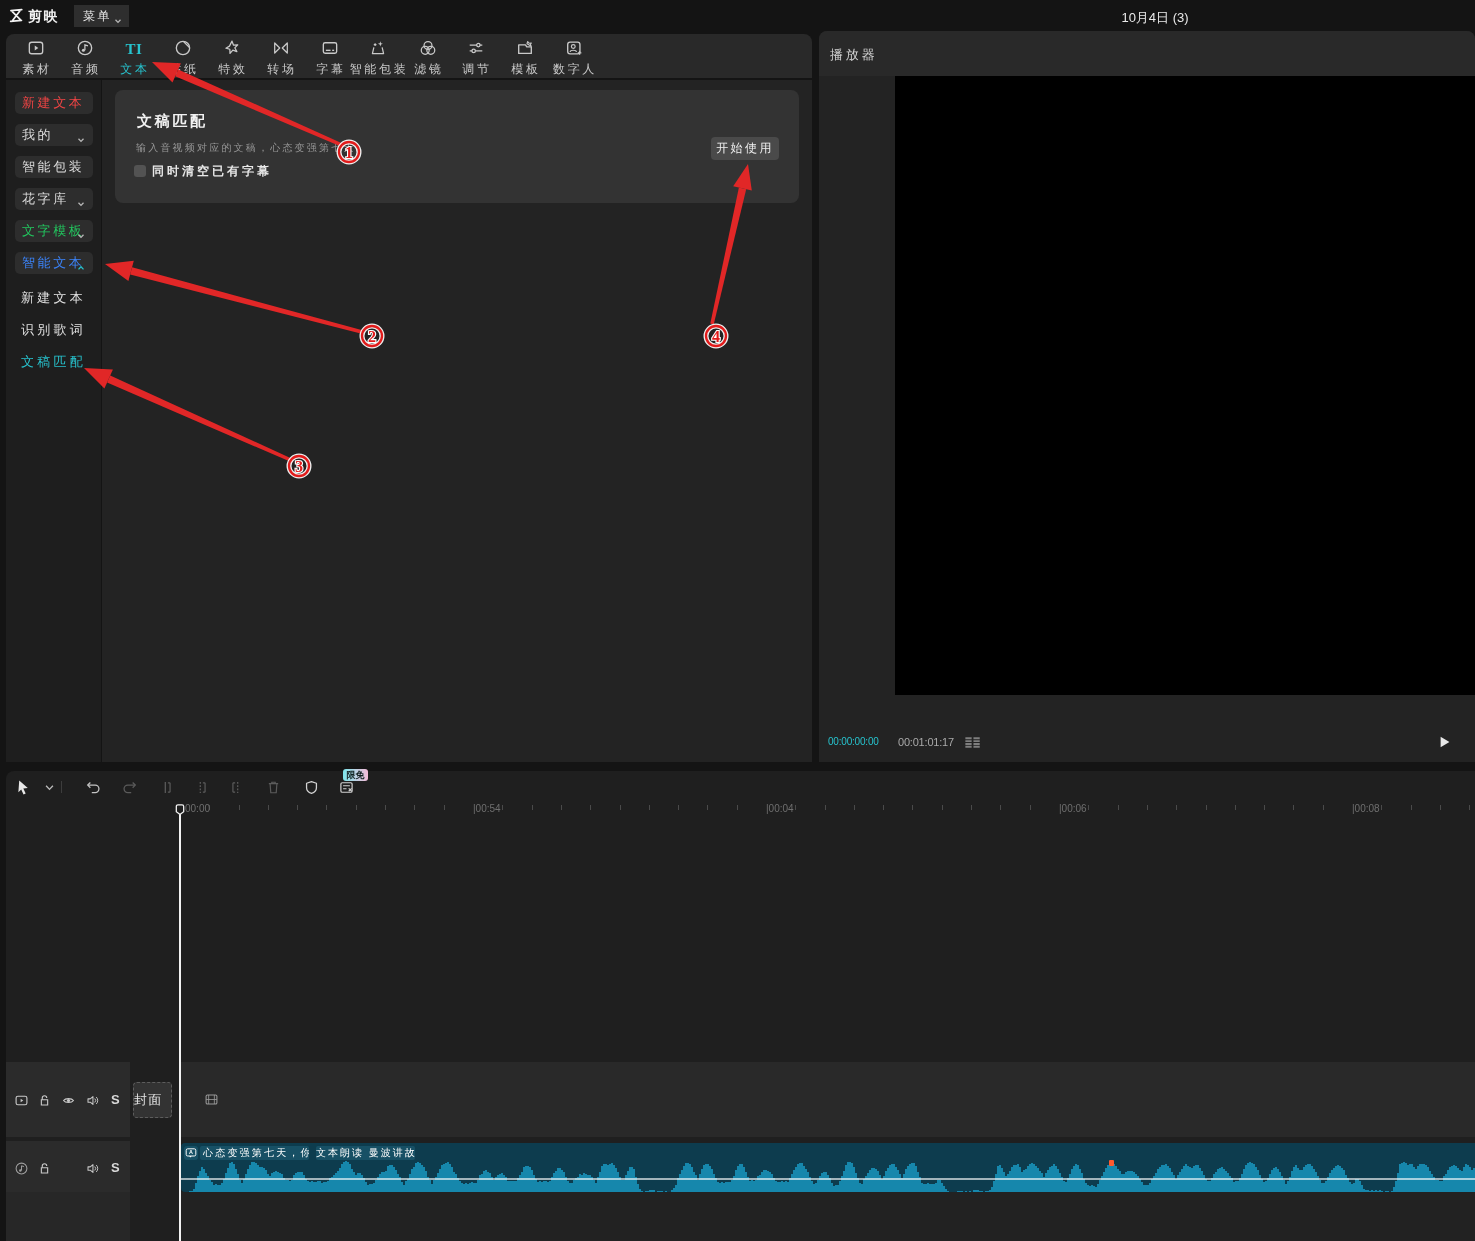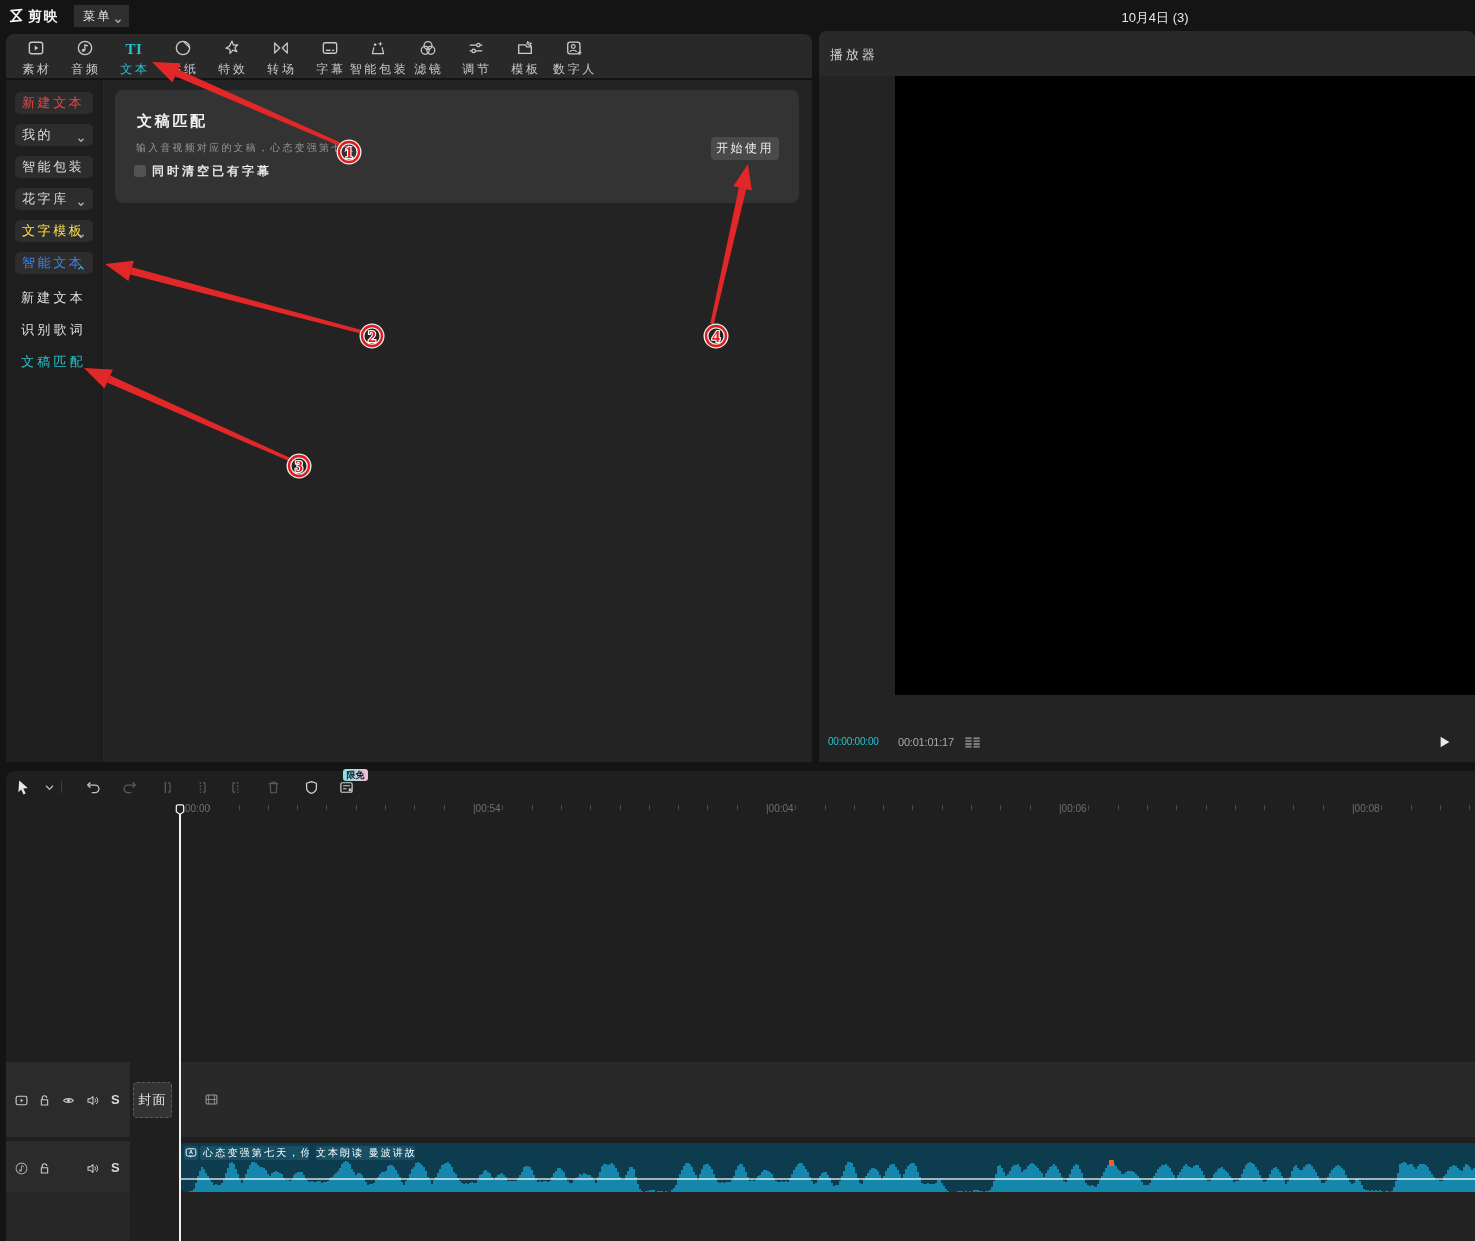--- a/index.html
+++ b/index.html
@@ -121,21 +121,21 @@
 
 <div class="abs" style="left:6px;top:80px;width:95px;height:682px;background:#1e1e1e">
     <div class="sbtn" style="top:12px;color:#ef4444">新建文本</div>
     <div class="sbtn" style="top:44px;color:#dcdcdc">我的<span style="position:absolute;right:7px;top:6px"><svg width="10" height="10" viewBox="0 0 10 10">
           <path d="M2.5 3.8 L5 6.4 L7.5 3.8" fill="none" stroke="#b8b8b8" stroke-width="1.3"></path>
         </svg></span></div>
     <div class="sbtn" style="top:76px;color:#dcdcdc">智能包装</div>
     <div class="sbtn" style="top:108px;color:#dcdcdc">花字库<span style="position:absolute;right:7px;top:6px"><svg width="10" height="10" viewBox="0 0 10 10">
           <path d="M2.5 3.8 L5 6.4 L7.5 3.8" fill="none" stroke="#b8b8b8" stroke-width="1.3"></path>
         </svg></span></div>
-    <div class="sbtn" style="top:140px;color:#fde047">文字模板<span style="position:absolute;right:7px;top:6px"><svg width="10" height="10" viewBox="0 0 10 10">
+    <div class="sbtn" style="top:140px;color:#22c55e">文字模板<span style="position:absolute;right:7px;top:6px"><svg width="10" height="10" viewBox="0 0 10 10">
           <path d="M2.5 3.8 L5 6.4 L7.5 3.8" fill="none" stroke="#b8b8b8" stroke-width="1.3"></path>
         </svg></span></div>
     <div class="sbtn" style="top:172px;color:#3b82f6">智能文本<span style="position:absolute;right:7px;top:6px"><svg width="10" height="10" viewBox="0 0 10 10">
           <path d="M2.5 6.4 L5 3.8 L7.5 6.4" fill="none" stroke="#27c2cd" stroke-width="1.3"></path>
         </svg></span></div>
     <div class="sitem" style="top:209px">新建文本</div>
     <div class="sitem" style="top:241px">识别歌词</div>
     <div class="sitem" style="top:273px;color:#27c2cd">文稿匹配</div>
   </div>
 <div class="abs" style="left:102px;top:80px;width:710px;height:682px;background:#232323">
@@ -300,21 +300,21 @@
     </svg></div>
 <div style="position:absolute;left:37px;top:1161px;width:15px;height:15px"><svg width="15" height="15" viewBox="0 0 20 20">
       <path d="M5.8 9 h8.4 v7 h-8.4 z" fill="none" stroke="#c9c9c9" stroke-width="1.5"></path>
       <path d="M7 9 V6.6 a3 3 0 0 1 6 0" fill="none" stroke="#c9c9c9" stroke-width="1.5"></path>
     </svg></div>
 <div style="position:absolute;left:85px;top:1161px;width:15px;height:15px"><svg width="15" height="15" viewBox="0 0 20 20">
       <path d="M4 7.8 H7 L10.6 4.8 V15.2 L7 12.2 H4 Z" fill="none" stroke="#c9c9c9" stroke-width="1.4" stroke-linejoin="round"></path>
       <path d="M13 7.4 a3.6 3.6 0 0 1 0 5.2 M15 5.4 a6.4 6.4 0 0 1 0 9.2" fill="none" stroke="#c9c9c9" stroke-width="1.3"></path>
     </svg></div>
 <div style="position:absolute;left:111px;top:1160px;font-size:13px;font-weight:bold;color:#d8d8d8">S</div>
-<div class="abs" style="left:133px;top:1082px;width:39px;height:36px;background:#333;border:1px dashed #5d5d5d;border-radius:4px;color:#e6e6e6;font-size:13px;text-align:center;line-height:34px;letter-spacing:.1em">封面</div>
+<div class="abs" style="left:133px;top:1082px;width:39px;height:36px;background:#333;border:1px dashed #5d5d5d;border-radius:4px;color:#e6e6e6;font-size:13px;line-height:34px;letter-spacing:.1em">封面</div>
 <div class="abs" style="left:204px;top:1092px"><svg width="15" height="15" viewBox="0 0 20 20">
       <rect x="2.8" y="4" width="14.4" height="12" rx="1.8" fill="none" stroke="#9a9a9a" stroke-width="1.4"></rect>
       <path d="M6.2 4 V16 M13.8 4 V16 M2.8 10 H17.2" stroke="#9a9a9a" stroke-width="1.1"></path>
     </svg></div>
 
 <div class="abs" style="left:181px;top:1143px;width:1294px;height:49px;background:#0d3c4e;border-radius:4px 0 0 4px"></div>
 <svg style="position:absolute;left:181px;top:1143px" width="1294" height="49" viewBox="181 1143 1294 49">
     <polygon points="181,1192 181,1192 183,1192 183,1192 185,1192 185,1192 187,1192 187,1192 189,1192 189,1191 191,1191 191,1191 193,1191 193,1189 195,1189 195,1183 197,1183 197,1176 199,1176 199,1171 201,1171 201,1167 203,1167 203,1169 205,1169 205,1173 207,1173 207,1176 209,1176 209,1180 211,1180 211,1182 213,1182 213,1185 215,1185 215,1184 217,1184 217,1185 219,1185 219,1185 221,1185 221,1183 223,1183 223,1179 225,1179 225,1173 227,1173 227,1168 229,1168 229,1163 231,1163 231,1162 233,1162 233,1164 235,1164 235,1169 237,1169 237,1174 239,1174 239,1180 241,1180 241,1183 243,1183 243,1179 245,1179 245,1174 247,1174 247,1169 249,1169 249,1165 251,1165 251,1162 253,1162 253,1162 255,1162 255,1163 257,1163 257,1165 259,1165 259,1167 261,1167 261,1167 263,1167 263,1168 265,1168 265,1170 267,1170 267,1174 269,1174 269,1176 271,1176 271,1173 273,1173 273,1172 275,1172 275,1171 277,1171 277,1172 279,1172 279,1173 281,1173 281,1174 283,1174 283,1178 285,1178 285,1180 287,1180 287,1180 289,1180 289,1181 291,1181 291,1180 293,1180 293,1175 295,1175 295,1173 297,1173 297,1172 299,1172 299,1172 301,1172 301,1172 303,1172 303,1175 305,1175 305,1179 307,1179 307,1181 309,1181 309,1182 311,1182 311,1181 313,1181 313,1182 315,1182 315,1182 317,1182 317,1181 319,1181 319,1181 321,1181 321,1183 323,1183 323,1182 325,1182 325,1182 327,1182 327,1181 329,1181 329,1178 331,1178 331,1177 333,1177 333,1175 335,1175 335,1173 337,1173 337,1171 339,1171 339,1168 341,1168 341,1164 343,1164 343,1162 345,1162 345,1161 347,1161 347,1162 349,1162 349,1164 351,1164 351,1169 353,1169 353,1172 355,1172 355,1175 357,1175 357,1173 359,1173 359,1173 361,1173 361,1175 363,1175 363,1178 365,1178 365,1182 367,1182 367,1185 369,1185 369,1184 371,1184 371,1184 373,1184 373,1183 375,1183 375,1180 377,1180 377,1177 379,1177 379,1174 381,1174 381,1172 383,1172 383,1172 385,1172 385,1171 387,1171 387,1166 389,1166 389,1165 391,1165 391,1165 393,1165 393,1167 395,1167 395,1170 397,1170 397,1174 399,1174 399,1177 401,1177 401,1182 403,1182 403,1185 405,1185 405,1181 407,1181 407,1179 409,1179 409,1174 411,1174 411,1169 413,1169 413,1167 415,1167 415,1163 417,1163 417,1162 419,1162 419,1163 421,1163 421,1165 423,1165 423,1167 425,1167 425,1171 427,1171 427,1177 429,1177 429,1180 431,1180 431,1184 433,1184 433,1180 435,1180 435,1177 437,1177 437,1173 439,1173 439,1169 441,1169 441,1165 443,1165 443,1164 445,1164 445,1163 447,1163 447,1162 449,1162 449,1164 451,1164 451,1167 453,1167 453,1172 455,1172 455,1174 457,1174 457,1178 459,1178 459,1181 461,1181 461,1183 463,1183 463,1184 465,1184 465,1183 467,1183 467,1184 469,1184 469,1183 471,1183 471,1182 473,1182 473,1183 475,1183 475,1183 477,1183 477,1180 479,1180 479,1175 481,1175 481,1174 483,1174 483,1171 485,1171 485,1170 487,1170 487,1172 489,1172 489,1173 491,1173 491,1177 493,1177 493,1180 495,1180 495,1177 497,1177 497,1175 499,1175 499,1174 501,1174 501,1173 503,1173 503,1175 505,1175 505,1177 507,1177 507,1181 509,1181 509,1181 511,1181 511,1181 513,1181 513,1181 515,1181 515,1181 517,1181 517,1178 519,1178 519,1175 521,1175 521,1172 523,1172 523,1167 525,1167 525,1166 527,1166 527,1166 529,1166 529,1167 531,1167 531,1170 533,1170 533,1175 535,1175 535,1179 537,1179 537,1182 539,1182 539,1181 541,1181 541,1182 543,1182 543,1181 545,1181 545,1181 547,1181 547,1182 549,1182 549,1181 551,1181 551,1177 553,1177 553,1173 555,1173 555,1171 557,1171 557,1168 559,1168 559,1168 561,1168 561,1170 563,1170 563,1172 565,1172 565,1177 567,1177 567,1181 569,1181 569,1183 571,1183 571,1183 573,1183 573,1180 575,1180 575,1178 577,1178 577,1177 579,1177 579,1174 581,1174 581,1175 583,1175 583,1173 585,1173 585,1174 587,1174 587,1175 589,1175 589,1175 591,1175 591,1177 593,1177 593,1180 595,1180 595,1183 597,1183 597,1177 599,1177 599,1172 601,1172 601,1166 603,1166 603,1164 605,1164 605,1164 607,1164 607,1165 609,1165 609,1164 611,1164 611,1163 613,1163 613,1165 615,1165 615,1168 617,1168 617,1172 619,1172 619,1177 621,1177 621,1180 623,1180 623,1180 625,1180 625,1175 627,1175 627,1171 629,1171 629,1167 631,1167 631,1167 633,1167 633,1169 635,1169 635,1177 637,1177 637,1184 639,1184 639,1189 641,1189 641,1191 643,1191 643,1192 645,1192 645,1191 647,1191 647,1191 649,1191 649,1190 651,1190 651,1190 653,1190 653,1190 655,1190 655,1192 657,1192 657,1191 659,1191 659,1191 661,1191 661,1191 663,1191 663,1192 665,1192 665,1191 667,1191 667,1192 669,1192 669,1192 671,1192 671,1190 673,1190 673,1188 675,1188 675,1185 677,1185 677,1178 679,1178 679,1174 681,1174 681,1170 683,1170 683,1166 685,1166 685,1163 687,1163 687,1163 689,1163 689,1164 691,1164 691,1167 693,1167 693,1172 695,1172 695,1175 697,1175 697,1180 699,1180 699,1174 701,1174 701,1169 703,1169 703,1165 705,1165 705,1164 707,1164 707,1164 709,1164 709,1166 711,1166 711,1169 713,1169 713,1174 715,1174 715,1178 717,1178 717,1182 719,1182 719,1183 721,1183 721,1182 723,1182 723,1183 725,1183 725,1182 727,1182 727,1182 729,1182 729,1182 731,1182 731,1180 733,1180 733,1176 735,1176 735,1170 737,1170 737,1166 739,1166 739,1164 741,1164 741,1164 743,1164 743,1167 745,1167 745,1172 747,1172 747,1177 749,1177 749,1181 751,1181 751,1180 753,1180 753,1181 755,1181 755,1180 757,1180 757,1176 759,1176 759,1175 761,1175 761,1172 763,1172 763,1170 765,1170 765,1170 767,1170 767,1171 769,1171 769,1172 771,1172 771,1174 773,1174 773,1178 775,1178 775,1181 777,1181 777,1182 779,1182 779,1182 781,1182 781,1181 783,1181 783,1182 785,1182 785,1181 787,1181 787,1182 789,1182 789,1178 791,1178 791,1174 793,1174 793,1170 795,1170 795,1167 797,1167 797,1164 799,1164 799,1163 801,1163 801,1163 803,1163 803,1166 805,1166 805,1169 807,1169 807,1172 809,1172 809,1177 811,1177 811,1181 813,1181 813,1184 815,1184 815,1183 817,1183 817,1180 819,1180 819,1176 821,1176 821,1173 823,1173 823,1172 825,1172 825,1172 827,1172 827,1175 829,1175 829,1178 831,1178 831,1183 833,1183 833,1186 835,1186 835,1185 837,1185 837,1185 839,1185 839,1181 841,1181 841,1176 843,1176 843,1171 845,1171 845,1165 847,1165 847,1162 849,1162 849,1162 851,1162 851,1163 853,1163 853,1167 855,1167 855,1173 857,1173 857,1178 859,1178 859,1183 861,1183 861,1184 863,1184 863,1179 865,1179 865,1176 867,1176 867,1173 869,1173 869,1170 871,1170 871,1168 873,1168 873,1168 875,1168 875,1169 877,1169 877,1171 879,1171 879,1175 881,1175 881,1179 883,1179 883,1176 885,1176 885,1171 887,1171 887,1168 889,1168 889,1165 891,1165 891,1164 893,1164 893,1164 895,1164 895,1167 897,1167 897,1170 899,1170 899,1174 901,1174 901,1178 903,1178 903,1174 905,1174 905,1169 907,1169 907,1166 909,1166 909,1164 911,1164 911,1163 913,1163 913,1163 915,1163 915,1166 917,1166 917,1172 919,1172 919,1177 921,1177 921,1183 923,1183 923,1184 925,1184 925,1184 927,1184 927,1183 929,1183 929,1184 931,1184 931,1184 933,1184 933,1184 935,1184 935,1183 937,1183 937,1180 939,1180 939,1180 941,1180 941,1183 943,1183 943,1186 945,1186 945,1189 947,1189 947,1191 949,1191 949,1192 951,1192 951,1192 953,1192 953,1192 955,1192 955,1192 957,1192 957,1191 959,1191 959,1191 961,1191 961,1191 963,1191 963,1192 965,1192 965,1191 967,1191 967,1192 969,1192 969,1191 971,1191 971,1192 973,1192 973,1190 975,1190 975,1190 977,1190 977,1190 979,1190 979,1191 981,1191 981,1191 983,1191 983,1192 985,1192 985,1191 987,1191 987,1191 989,1191 989,1190 991,1190 991,1187 993,1187 993,1181 995,1181 995,1174 997,1174 997,1166 999,1166 999,1165 1001,1165 1001,1168 1003,1168 1003,1172 1005,1172 1005,1176 1007,1176 1007,1174 1009,1174 1009,1171 1011,1171 1011,1167 1013,1167 1013,1165 1015,1165 1015,1165 1017,1165 1017,1164 1019,1164 1019,1167 1021,1167 1021,1172 1023,1172 1023,1170 1025,1170 1025,1169 1027,1169 1027,1166 1029,1166 1029,1164 1031,1164 1031,1163 1033,1163 1033,1164 1035,1164 1035,1166 1037,1166 1037,1168 1039,1168 1039,1171 1041,1171 1041,1173 1043,1173 1043,1177 1045,1177 1045,1173 1047,1173 1047,1170 1049,1170 1049,1167 1051,1167 1051,1166 1053,1166 1053,1164 1055,1164 1055,1166 1057,1166 1057,1169 1059,1169 1059,1173 1061,1173 1061,1177 1063,1177 1063,1181 1065,1181 1065,1182 1067,1182 1067,1178 1069,1178 1069,1174 1071,1174 1071,1169 1073,1169 1073,1166 1075,1166 1075,1164 1077,1164 1077,1165 1079,1165 1079,1169 1081,1169 1081,1173 1083,1173 1083,1179 1085,1179 1085,1183 1087,1183 1087,1185 1089,1185 1089,1186 1091,1186 1091,1185 1093,1185 1093,1186 1095,1186 1095,1187 1097,1187 1097,1184 1099,1184 1099,1180 1101,1180 1101,1176 1103,1176 1103,1172 1105,1172 1105,1168 1107,1168 1107,1165 1109,1165 1109,1163 1111,1163 1111,1162 1113,1162 1113,1164 1115,1164 1115,1166 1117,1166 1117,1169 1119,1169 1119,1171 1121,1171 1121,1174 1123,1174 1123,1174 1125,1174 1125,1172 1127,1172 1127,1171 1129,1171 1129,1171 1131,1171 1131,1171 1133,1171 1133,1172 1135,1172 1135,1174 1137,1174 1137,1176 1139,1176 1139,1179 1141,1179 1141,1182 1143,1182 1143,1185 1145,1185 1145,1185 1147,1185 1147,1185 1149,1185 1149,1183 1151,1183 1151,1179 1153,1179 1153,1176 1155,1176 1155,1173 1157,1173 1157,1169 1159,1169 1159,1167 1161,1167 1161,1165 1163,1165 1163,1165 1165,1165 1165,1164 1167,1164 1167,1166 1169,1166 1169,1168 1171,1168 1171,1172 1173,1172 1173,1175 1175,1175 1175,1179 1177,1179 1177,1175 1179,1175 1179,1172 1181,1172 1181,1169 1183,1169 1183,1166 1185,1166 1185,1164 1187,1164 1187,1166 1189,1166 1189,1167 1191,1167 1191,1168 1193,1168 1193,1166 1195,1166 1195,1165 1197,1165 1197,1165 1199,1165 1199,1168 1201,1168 1201,1171 1203,1171 1203,1175 1205,1175 1205,1179 1207,1179 1207,1181 1209,1181 1209,1181 1211,1181 1211,1178 1213,1178 1213,1174 1215,1174 1215,1172 1217,1172 1217,1169 1219,1169 1219,1168 1221,1168 1221,1167 1223,1167 1223,1169 1225,1169 1225,1171 1227,1171 1227,1173 1229,1173 1229,1176 1231,1176 1231,1178 1233,1178 1233,1182 1235,1182 1235,1181 1237,1181 1237,1181 1239,1181 1239,1178 1241,1178 1241,1174 1243,1174 1243,1169 1245,1169 1245,1165 1247,1165 1247,1163 1249,1163 1249,1162 1251,1162 1251,1163 1253,1163 1253,1164 1255,1164 1255,1167 1257,1167 1257,1170 1259,1170 1259,1175 1261,1175 1261,1179 1263,1179 1263,1182 1265,1182 1265,1181 1267,1181 1267,1178 1269,1178 1269,1174 1271,1174 1271,1170 1273,1170 1273,1168 1275,1168 1275,1167 1277,1167 1277,1169 1279,1169 1279,1172 1281,1172 1281,1176 1283,1176 1283,1180 1285,1180 1285,1184 1287,1184 1287,1181 1289,1181 1289,1177 1291,1177 1291,1171 1293,1171 1293,1167 1295,1167 1295,1165 1297,1165 1297,1168 1299,1168 1299,1170 1301,1170 1301,1170 1303,1170 1303,1167 1305,1167 1305,1165 1307,1165 1307,1164 1309,1164 1309,1164 1311,1164 1311,1166 1313,1166 1313,1169 1315,1169 1315,1172 1317,1172 1317,1176 1319,1176 1319,1180 1321,1180 1321,1183 1323,1183 1323,1183 1325,1183 1325,1181 1327,1181 1327,1177 1329,1177 1329,1173 1331,1173 1331,1170 1333,1170 1333,1168 1335,1168 1335,1166 1337,1166 1337,1165 1339,1165 1339,1166 1341,1166 1341,1168 1343,1168 1343,1170 1345,1170 1345,1175 1347,1175 1347,1178 1349,1178 1349,1182 1351,1182 1351,1184 1353,1184 1353,1183 1355,1183 1355,1179 1357,1179 1357,1179 1359,1179 1359,1181 1361,1181 1361,1185 1363,1185 1363,1189 1365,1189 1365,1190 1367,1190 1367,1190 1369,1190 1369,1191 1371,1191 1371,1190 1373,1190 1373,1191 1375,1191 1375,1190 1377,1190 1377,1191 1379,1191 1379,1190 1381,1190 1381,1191 1383,1191 1383,1192 1385,1192 1385,1191 1387,1191 1387,1191 1389,1191 1389,1192 1391,1192 1391,1191 1393,1191 1393,1187 1395,1187 1395,1181 1397,1181 1397,1173 1399,1173 1399,1164 1401,1164 1401,1163 1403,1163 1403,1162 1405,1162 1405,1163 1407,1163 1407,1165 1409,1165 1409,1164 1411,1164 1411,1164 1413,1164 1413,1167 1415,1167 1415,1169 1417,1169 1417,1166 1419,1166 1419,1164 1421,1164 1421,1164 1423,1164 1423,1164 1425,1164 1425,1165 1427,1165 1427,1167 1429,1167 1429,1171 1431,1171 1431,1174 1433,1174 1433,1177 1435,1177 1435,1180 1437,1180 1437,1180 1439,1180 1439,1181 1441,1181 1441,1181 1443,1181 1443,1176 1445,1176 1445,1174 1447,1174 1447,1170 1449,1170 1449,1167 1451,1167 1451,1166 1453,1166 1453,1165 1455,1165 1455,1166 1457,1166 1457,1168 1459,1168 1459,1170 1461,1170 1461,1171 1463,1171 1463,1167 1465,1167 1465,1164 1467,1164 1467,1165 1469,1165 1469,1167 1471,1167 1471,1170 1473,1170 1473,1168 1475,1168 1475,1167 1477,1167 1477,1192" fill="#1687ac"></polygon>
   </svg>
 <div class="abs" style="left:181px;top:1178px;width:1294px;height:2px;background:rgba(255,255,255,0.62)"></div>

